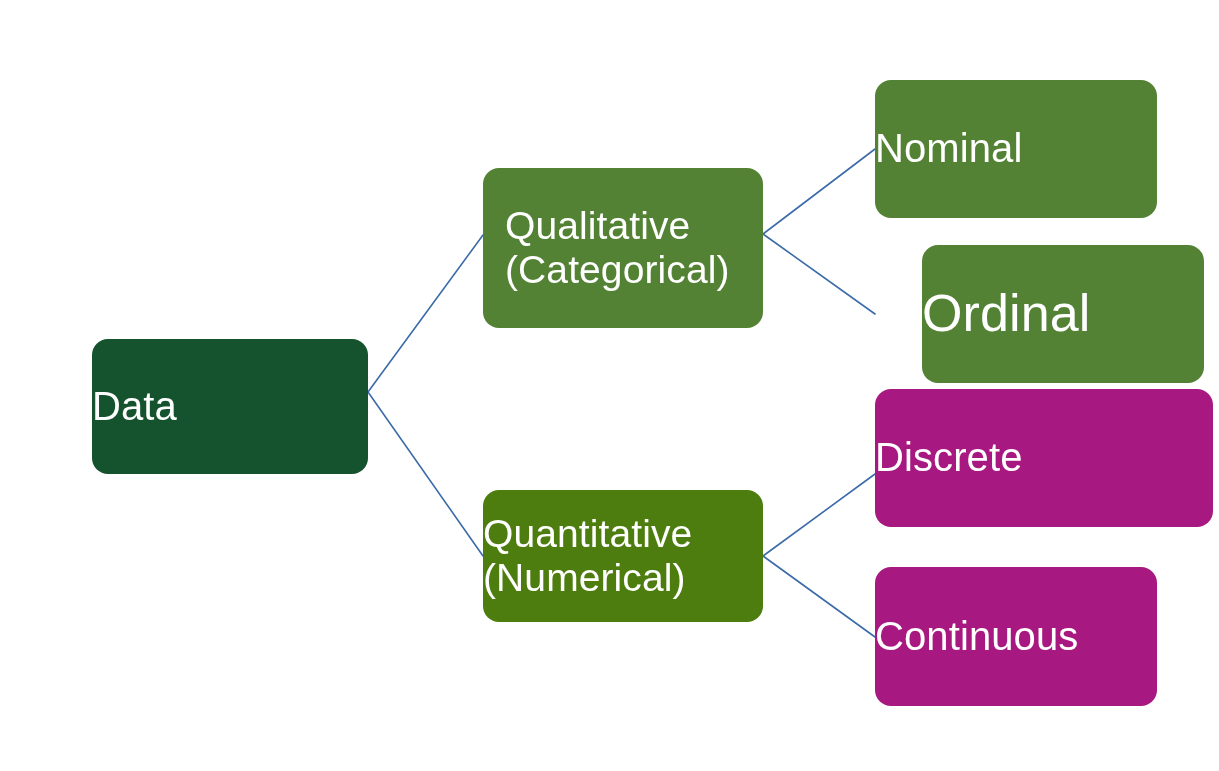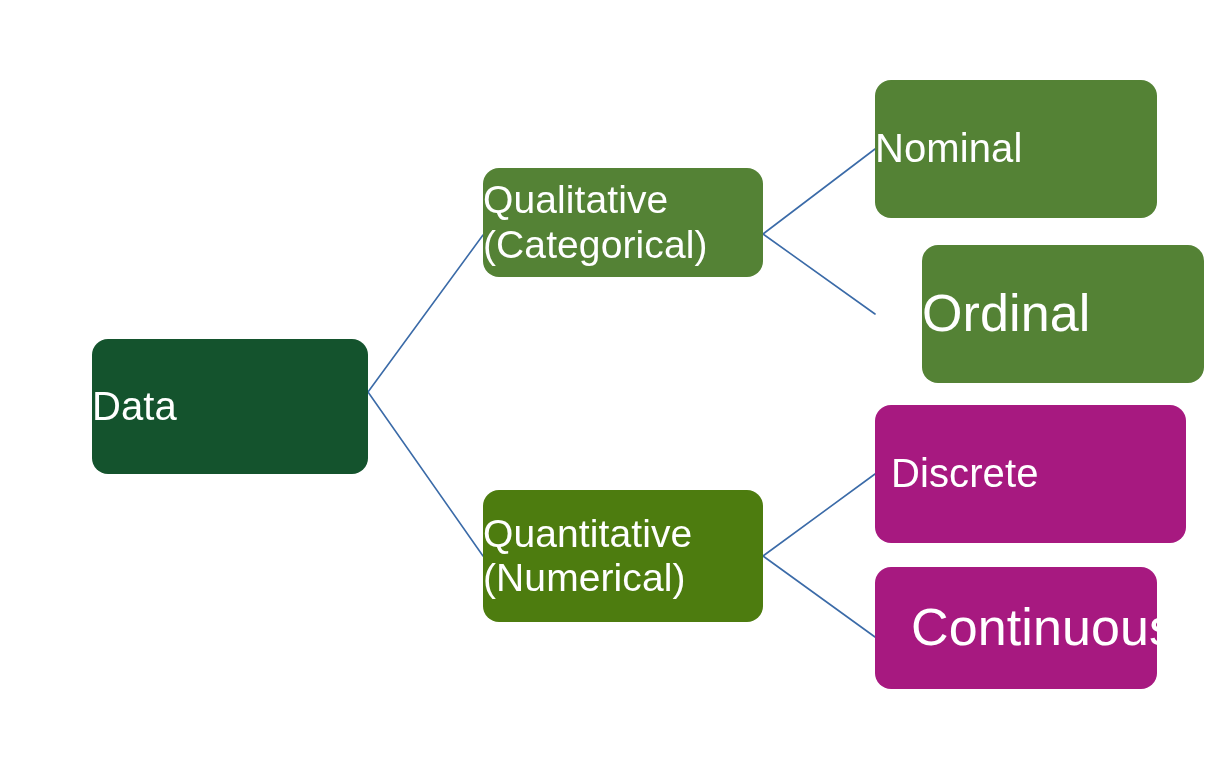--- a/index.html
+++ b/index.html
@@ -47,50 +47,49 @@
   }
 
   
   #node-data {
     left: 92px;  top: 325px;  width: 276px; height: 135px;
     background: #14532d;
     font-size: 40px;
     margin-top: 14px;
   }
   #node-qualitative {
-    left: 483px; top: 168px; width: 280px; height: 109px;
+    left: 483px; top: 168px; width: 280px; height: 160px;
     background: #548235;
     font-size: 39px;
+    padding-left: 22px;
   }
   #node-quantitative {
     left: 483px; top: 490px; width: 280px; height: 132px;
     background: #4d7c0f;
     font-size: 39px;
   }
   #node-nominal {
     left: 875px; top: 80px;  width: 282px; height: 138px;
     background: #548235;
     font-size: 40px;
   }
   #node-ordinal {
     left: 922px; top: 245px; width: 282px; height: 138px;
     background: #548235;
     font-size: 52px;
   }
   #node-discrete {
-    left: 875px; top: 405px; width: 311px; height: 138px;
+    left: 875px; top: 389px; width: 338px; height: 138px;
     background: #A71980;
     font-size: 40px;
-    padding-left: 16px;
   }
   #node-continuous {
-    left: 875px; top: 567px; width: 282px; height: 122px;
+    left: 875px; top: 567px; width: 282px; height: 139px;
     background: #A71980;
-    font-size: 52px;
-    padding-left: 36px;
+    font-size: 40px;
   }
 </style>
 </head>
 <body>
 
 <div id="canvas">
 
   <svg id="edge-layer" viewBox="0 0 1219 771" width="1219" height="771" aria-hidden="true">
     <g stroke="#3B6BA8" stroke-width="1.6" fill="none" stroke-linecap="round">
       <line x1="368" y1="392" x2="483" y2="235"></line>

